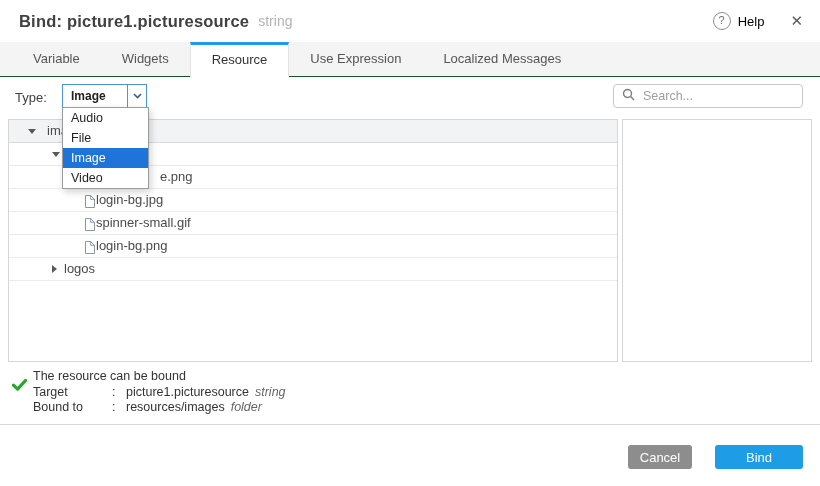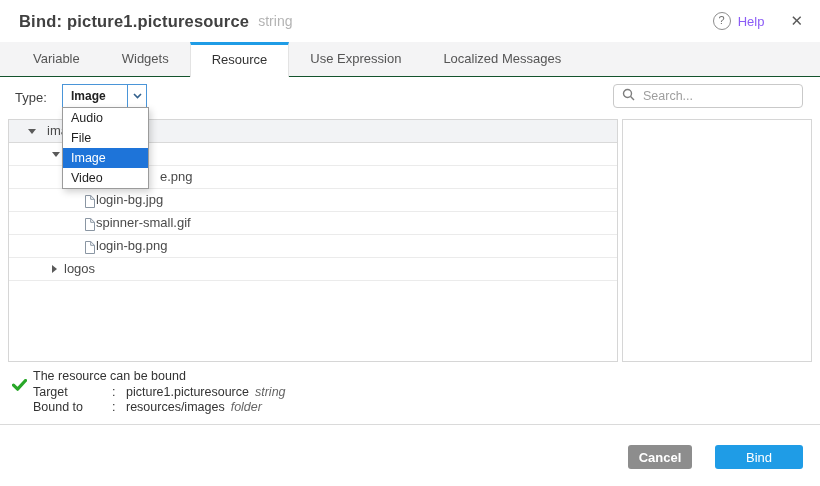--- a/index.html
+++ b/index.html
@@ -7,21 +7,21 @@
           font-family:"Liberation Sans",sans-serif;-webkit-font-smoothing:antialiased;}
 
   
   .titlebar{position:absolute;top:0;left:4px;right:0;height:42px;background:#fff;
             display:flex;align-items:center;padding:0 17px 0 15px;box-sizing:border-box;}
   .title{font-size:16.5px;font-weight:bold;color:#414141;letter-spacing:.2px;}
   .title-type{font-size:14px;color:#b3b3b3;margin-left:9px;}
   .titlebar-right{margin-left:auto;display:flex;align-items:center;}
   .help-circle{width:16px;height:16px;border:1px solid #8d8d8d;border-radius:50%;
                color:#6f6f6f;font-size:11px;line-height:15px;text-align:center;}
-  .help-label{margin-left:7px;font-size:13px;color:#8b5cf6;}
+  .help-label{margin-left:7px;font-size:13px;color:#000000;}
   .close-x{margin-left:26px;font-size:15px;color:#5a5a5a;cursor:pointer;}
 
   
   .tabbar{position:absolute;top:42px;left:0;right:0;height:34px;background:#f4f4f5;
           border-bottom:1px solid #14532d;display:flex;padding-left:12px;box-sizing:content-box;}
   .tab{padding:0 21px;font-size:13px;color:#555;height:34px;line-height:33px;cursor:pointer;}
   .tab.active{background:#fff;border-top:3px solid #1f9ce6;border-left:1px solid #e3e3e3;
               border-right:1px solid #e3e3e3;height:35px;line-height:30px;color:#333;
               box-sizing:border-box;position:relative;z-index:2;}
 
@@ -72,21 +72,21 @@
   .status{position:absolute;top:369px;left:12px;}
   .check-ic{position:absolute;left:0;top:8px;}
   .status-lines{margin-left:21px;font-size:12.5px;color:#333;line-height:15.5px;}
   .s-label{display:inline-block;width:79px;}
   .s-colon{display:inline-block;width:14px;}
   .s-type{margin-left:6px;font-style:italic;color:#666;}
 
   
   .divider{position:absolute;top:424px;left:0;right:0;height:1px;background:#dadada;}
   .footer{position:absolute;top:425px;left:0;right:0;bottom:0;background:#fff;}
-  .btn-cancel{position:absolute;right:128px;top:20px;width:64px;height:24px;background:#8d8d8d;font-weight:bold;}
+  .btn-cancel{position:absolute;right:128px;top:20px;width:64px;height:24px;background:#8d8d8d;}
   .btn-bind{position:absolute;right:17px;top:20px;width:88px;height:24px;background:#1f9ce6;}
 </style>
 </head>
 <body>
 
 <div class="dialog">
 
   <div class="titlebar">
     <span class="title">Bind: picture1.picturesource</span>
     <span class="title-type">string</span>

